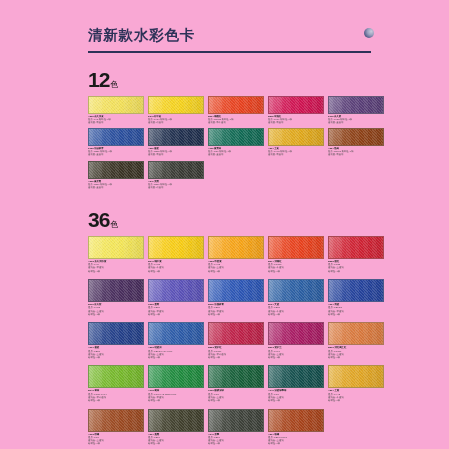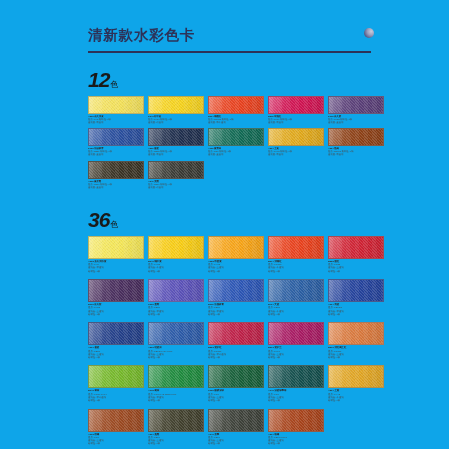--- a/index.html
+++ b/index.html
@@ -1,29 +1,29 @@
 <!DOCTYPE html>
 <html><head>
 <meta charset="utf-8">
 <style>
   html,body{margin:0;padding:0;}
   body{width:449px;height:449px;background:#ffffff;font-family:"Liberation Sans","DejaVu Sans",sans-serif;overflow:hidden;}
-  .page{position:relative;width:449px;height:449px;background:#0ea5e9;}
+  .page{position:relative;width:449px;height:449px;background:#f9a8d4;}
   .content{position:absolute;left:88px;top:0;width:300px;}
 
   
   .header{position:relative;padding-top:26px;}
   .title{font-size:14.5px;font-weight:bold;color:#2d3258;letter-spacing:.8px;line-height:1;display:inline-block;}
   .sphere{position:absolute;right:14px;top:28px;width:10px;height:10px;border-radius:50%;
           background:radial-gradient(circle at 72% 34%,#c9ccdd 0%,#9a9fbe 38%,#5a608c 72%,#3a3f66 100%);}
   .rule{margin-top:7px;height:2px;background:#2d3258;width:283px;}
 
   
   .sec-head{margin-top:16px;display:flex;align-items:baseline;}
-  .sec-num{font-size:21px;font-weight:bold;font-style:italic;color:#1a1a1a;letter-spacing:-1px;line-height:1;}
+  .sec-num{font-size:21px;font-weight:bold;color:#1a1a1a;letter-spacing:-1px;line-height:1;}
   .sec-unit{font-size:8px;color:#1a1a1a;margin-left:1px;position:relative;top:0px;}
 
   
   .grid{display:flex;flex-wrap:wrap;margin-top:6px;width:300px;}
   .cell{width:56px;margin-right:4px;margin-bottom:4px;}
   .chip{height:16px;width:54px;border:0.5px solid rgba(120,120,120,.45);position:relative;overflow:hidden;}
   .chip::after{content:"";position:absolute;inset:0;
       background:linear-gradient(105deg,rgba(255,255,255,.34) 0%,rgba(255,255,255,.05) 34%,rgba(255,255,255,0) 56%,rgba(0,0,0,.08) 100%);}
   .chip::before{content:"";position:absolute;inset:0;opacity:.30;
       background:repeating-linear-gradient(48deg,rgba(255,255,255,.5) 0 1px,rgba(0,0,0,0) 1px 2px),

